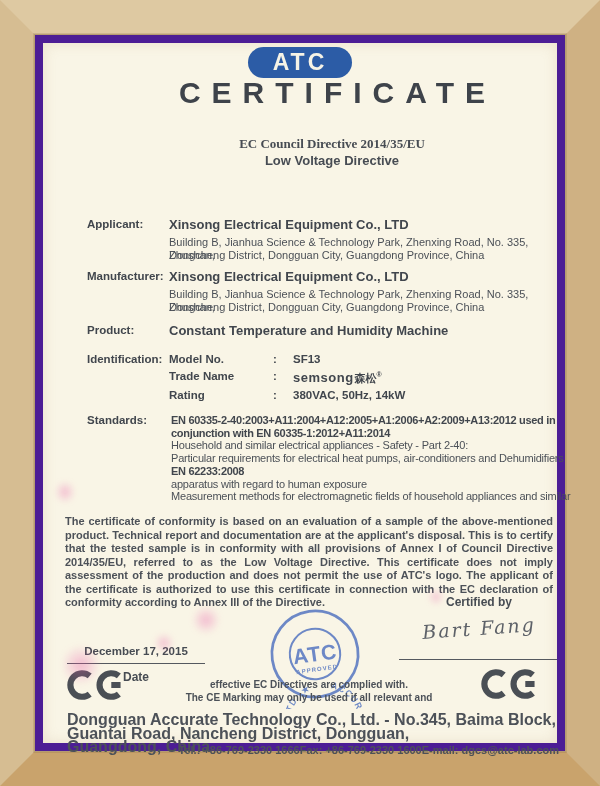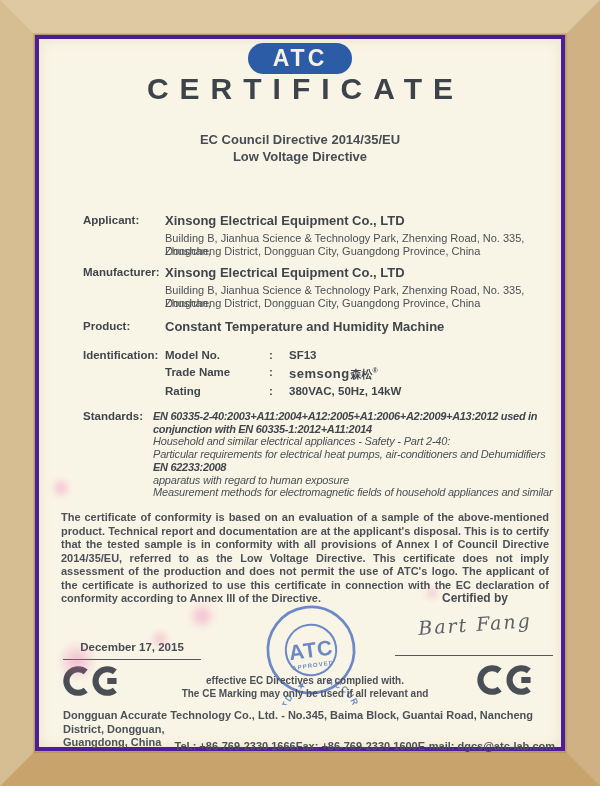--- a/index.html
+++ b/index.html
@@ -3,48 +3,48 @@
 <meta charset="utf-8">
 <style>
   html,body{margin:0;padding:0;width:600px;height:786px;overflow:hidden;
     font-family:"Liberation Sans",sans-serif;background:#d5bc92;}
   #frame{position:absolute;inset:0;box-sizing:border-box;
     border-style:solid;border-width:35px;
     border-top-color:#dec9a2;border-left-color:#d6bd92;
     border-right-color:#cfb183;border-bottom-color:#c9a36c;}
   #frame:after{content:"";position:absolute;inset:-2px;box-shadow:inset 0 0 0 2px rgba(120,90,50,.18);}
   #paper{position:absolute;inset:35px;background:#f9f5e6;
-    border:4px solid #4c1d95;box-shadow:0 0 0 1px #b59c72, inset 0 0 14px rgba(170,140,90,.18);}
+    border:8px solid #4c1d95;box-shadow:0 0 0 1px #b59c72, inset 0 0 14px rgba(170,140,90,.18);padding-left:32px;}
   .abs{position:absolute;}
   .c{color:#474c53;}
   .bold{font-weight:bold;}
   .center{text-align:center;}
 
   
   .pill{left:50%;transform:translateX(-50%);top:4px;width:104px;height:31px;
     background:#2c5ca6;border-radius:17px;display:flex;align-items:center;justify-content:center;}
   .pill span{color:#f6f3e6;font-size:23px;font-weight:bold;letter-spacing:3px;}
   .title{top:33px;width:100%;text-align:center;font-size:30px;font-weight:bold;
     letter-spacing:11px;color:#3e434a;text-indent:11px;}
   .sub1{top:74px;width:100%;font-size:13.5px;}
-  .sub2{top:93px;width:100%;font-size:13px;}
+  .sub2{top:93px;width:100%;font-size:13px;font-family:Liberation Serif, serif;}
   .sub3{top:110px;width:100%;font-size:13px;}
   .reg{top:140px;width:100%;font-size:14px;letter-spacing:.4px;}
 
   
   .flabel{left:44px;font-size:11.5px;font-weight:bold;color:#41464d;}
   .fval{left:126px;width:392px;font-size:11px;line-height:13px;color:#4b5057;}
   .fname{font-weight:bold;font-size:13px;color:#41464d;}
   .idrow{left:126px;width:400px;display:flex;font-size:11.5px;font-weight:bold;color:#41464d;}
   .idname{width:104px;}
   .idsep{width:20px;}
   .tn-latin{font-size:13px;letter-spacing:.5px;font-family:Liberation Sans, sans-serif;}
   .tn-cjk{font-size:11px;margin-left:1px;}
   .tn-reg{font-size:7px;vertical-align:super;}
-  .std-lines{left:114px;width:400px;white-space:nowrap;font-style:italic;}
+  .std-lines{left:128px;width:400px;white-space:nowrap;}
   .std-lines div{font-size:11px;line-height:12.7px;letter-spacing:-.2px;color:#4b5057;}
   .std-lines div.bold{color:#41464d;letter-spacing:-.3px;}
 
   .para{left:22px;top:472px;width:488px;font-size:11px;font-weight:bold;line-height:13.5px;
     text-align:justify;color:#4c5158;}
 
   
   .certby{left:356px;top:552px;width:160px;text-align:center;font-size:12px;font-weight:bold;}
   .sig{left:356px;top:574px;width:160px;text-align:center;
     font-family:"DejaVu Serif",serif;font-style:italic;font-size:19px;color:#5d6168;
@@ -58,21 +58,21 @@
   .stamp text{fill:#5a7ac2;font-family:"Liberation Sans",sans-serif;}
   .stamp circle{stroke:#5a7ac2;fill:none;}
 
   .ce{width:60px;height:42px;}
   .ce path{stroke:#4a4f55;fill:none;stroke-width:11;}
   .ce-left{left:24px;top:621px;}
   .ce-right{left:438px;top:620px;}
   .cenote{left:130px;top:636px;width:272px;text-align:center;font-size:10px;
     font-weight:bold;line-height:12.5px;color:#4c5158;}
 
-  .addr{left:24px;top:670px;width:494px;font-size:11px;font-weight:bold;line-height:13.5px;color:#4c5158;}
+  .addr{left:24px;top:670px;width:494px;font-size:16px;font-weight:bold;line-height:13.5px;color:#4c5158;}
   .contacts{left:24px;top:701px;width:492px;display:flex;justify-content:flex-end;
     font-size:11px;font-weight:bold;color:#4c5158;}
 
   .smudge{position:absolute;border-radius:50%;filter:blur(3px);
     background:radial-gradient(circle, rgba(233,88,168,.38), rgba(233,88,168,0) 70%);}
 </style>
 </head>
 <body>
 
 <div id="frame"></div>
@@ -127,20 +127,21 @@
   </div>
 
   <div class="abs para">The certificate of conformity is based on an evaluation of a sample of the above-mentioned product. Technical report and documentation are at the applicant's disposal. This is to certify that the tested sample is in conformity with all provisions of Annex I of Council Directive 2014/35/EU, referred to as the Low Voltage Directive. This certificate does not imply assessment of the production and does not permit the use of ATC's logo. The applicant of the certificate is authorized to use this certificate in connection with the EC declaration of conformity according to Annex III of the Directive.</div>
 
   <div class="abs certby c">Certified by</div>
   <div class="abs sig">Bart Fang</div>
   <div class="abs sigline"></div>
 
   <div class="abs dateval c">December 17, 2015</div>
   <div class="abs dateline"></div>
+  <div class="abs datelbl c">Date</div>
 
   <svg class="abs stamp" viewBox="0 0 120 120">
     <g transform="rotate(-8 60 60)">
       <circle cx="60" cy="60" r="47" stroke-width="3"></circle>
       <circle cx="60" cy="60" r="27.5" stroke-width="2.2"></circle>
       <path id="ringpath" d="M 60 97.5 A 37.5 37.5 0 1 1 59.95 97.5" fill="none"></path>
       <text font-size="10" font-weight="bold" letter-spacing="1.5" textLength="195" lengthAdjust="spacingAndGlyphs">
         <textPath href="#ringpath" startOffset="12">ACCURATE TECHNOLOGY CO., LTD</textPath>
       </text>
       <text font-size="11">

